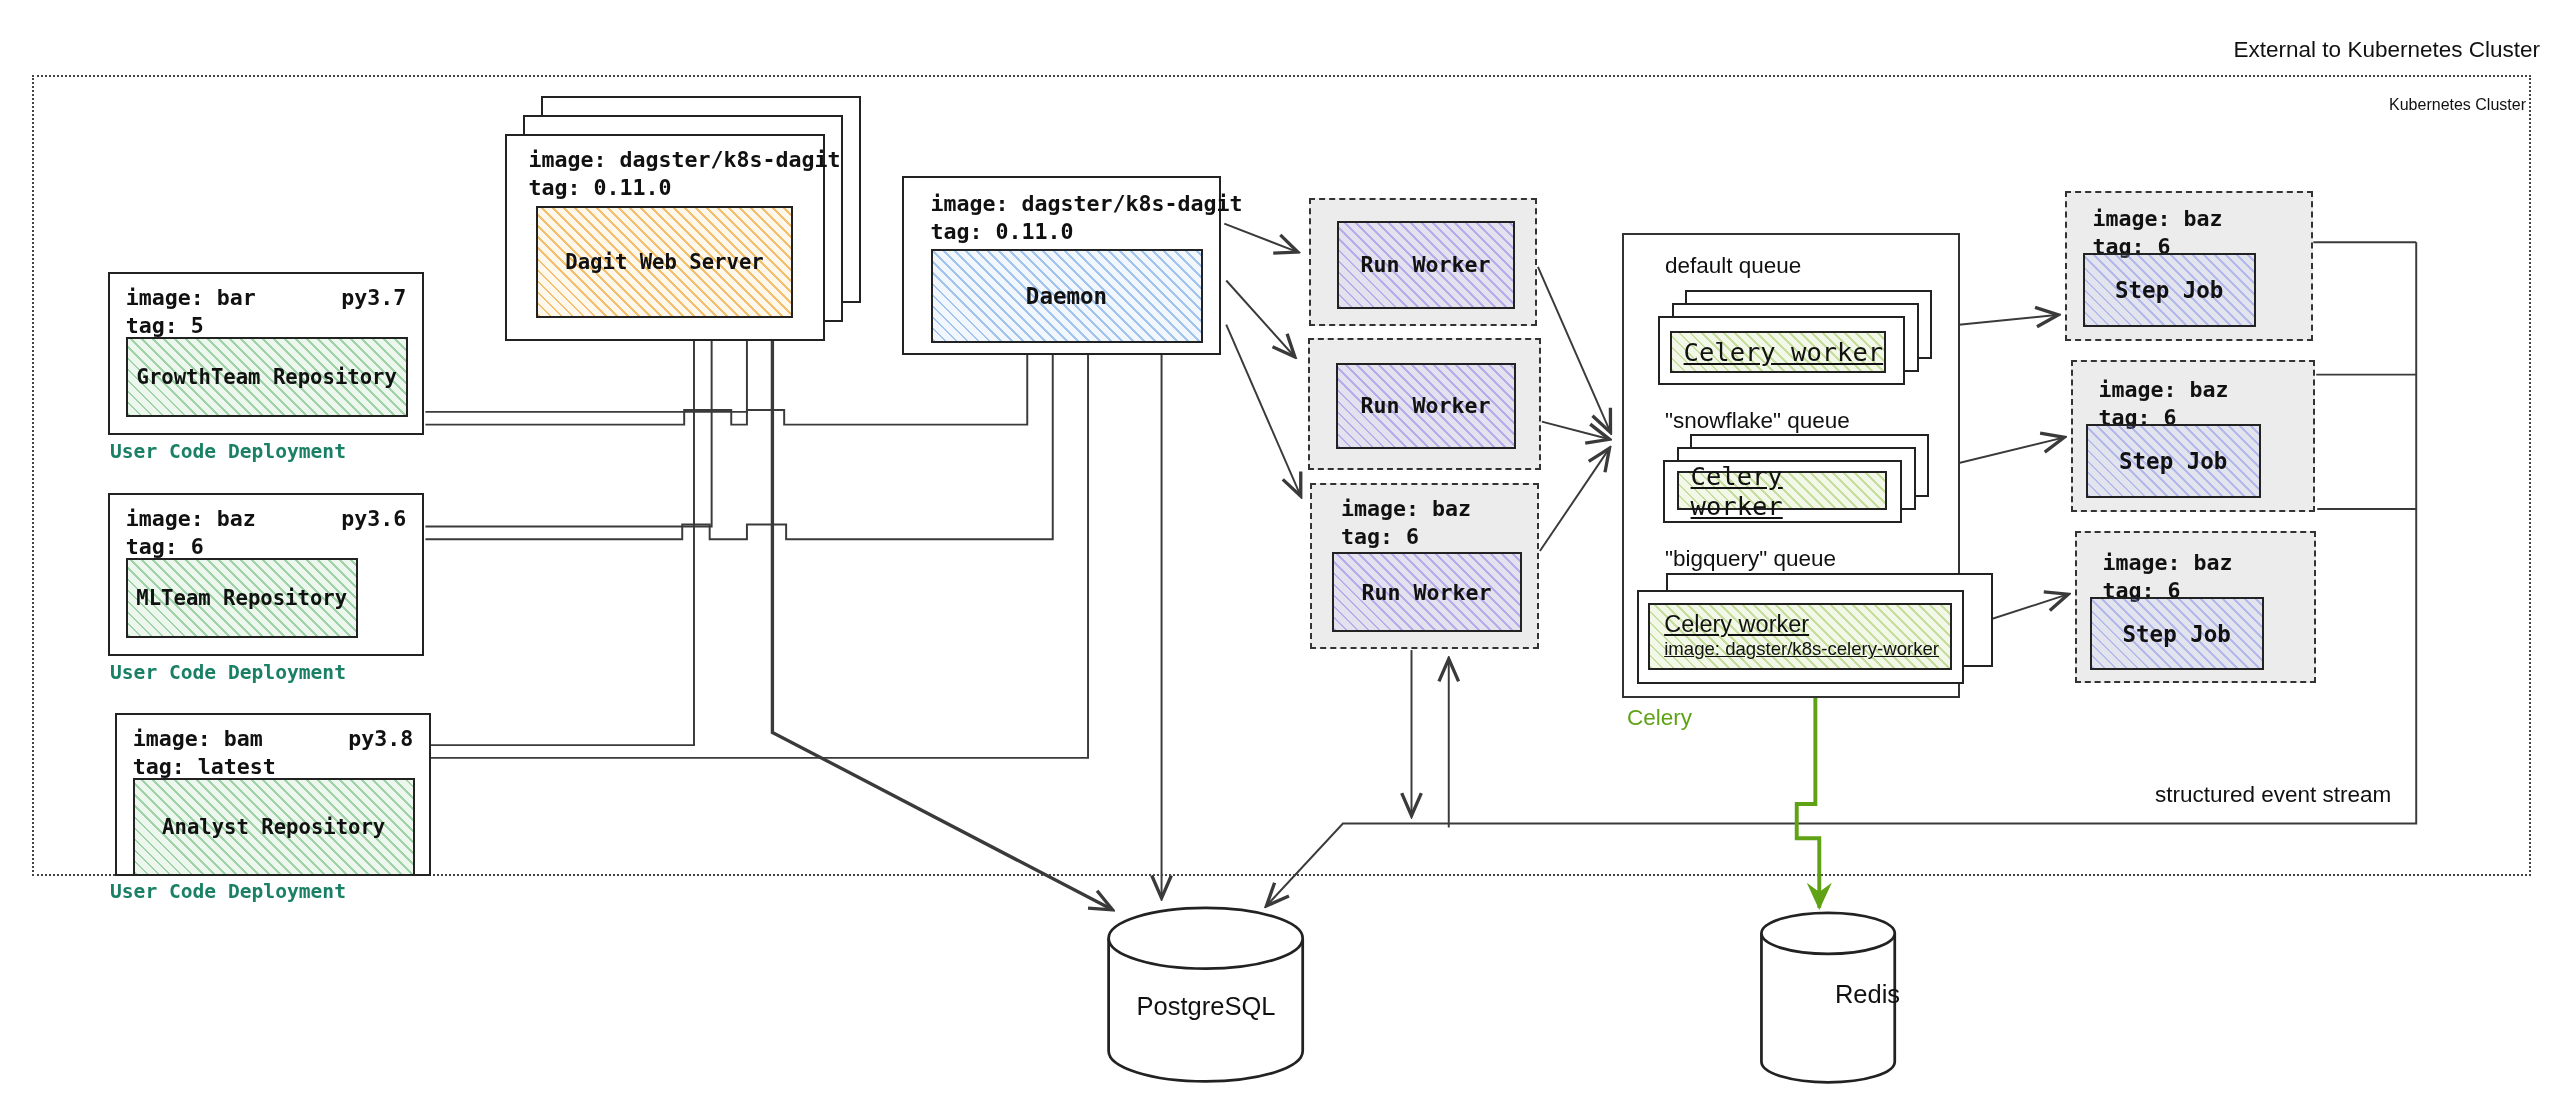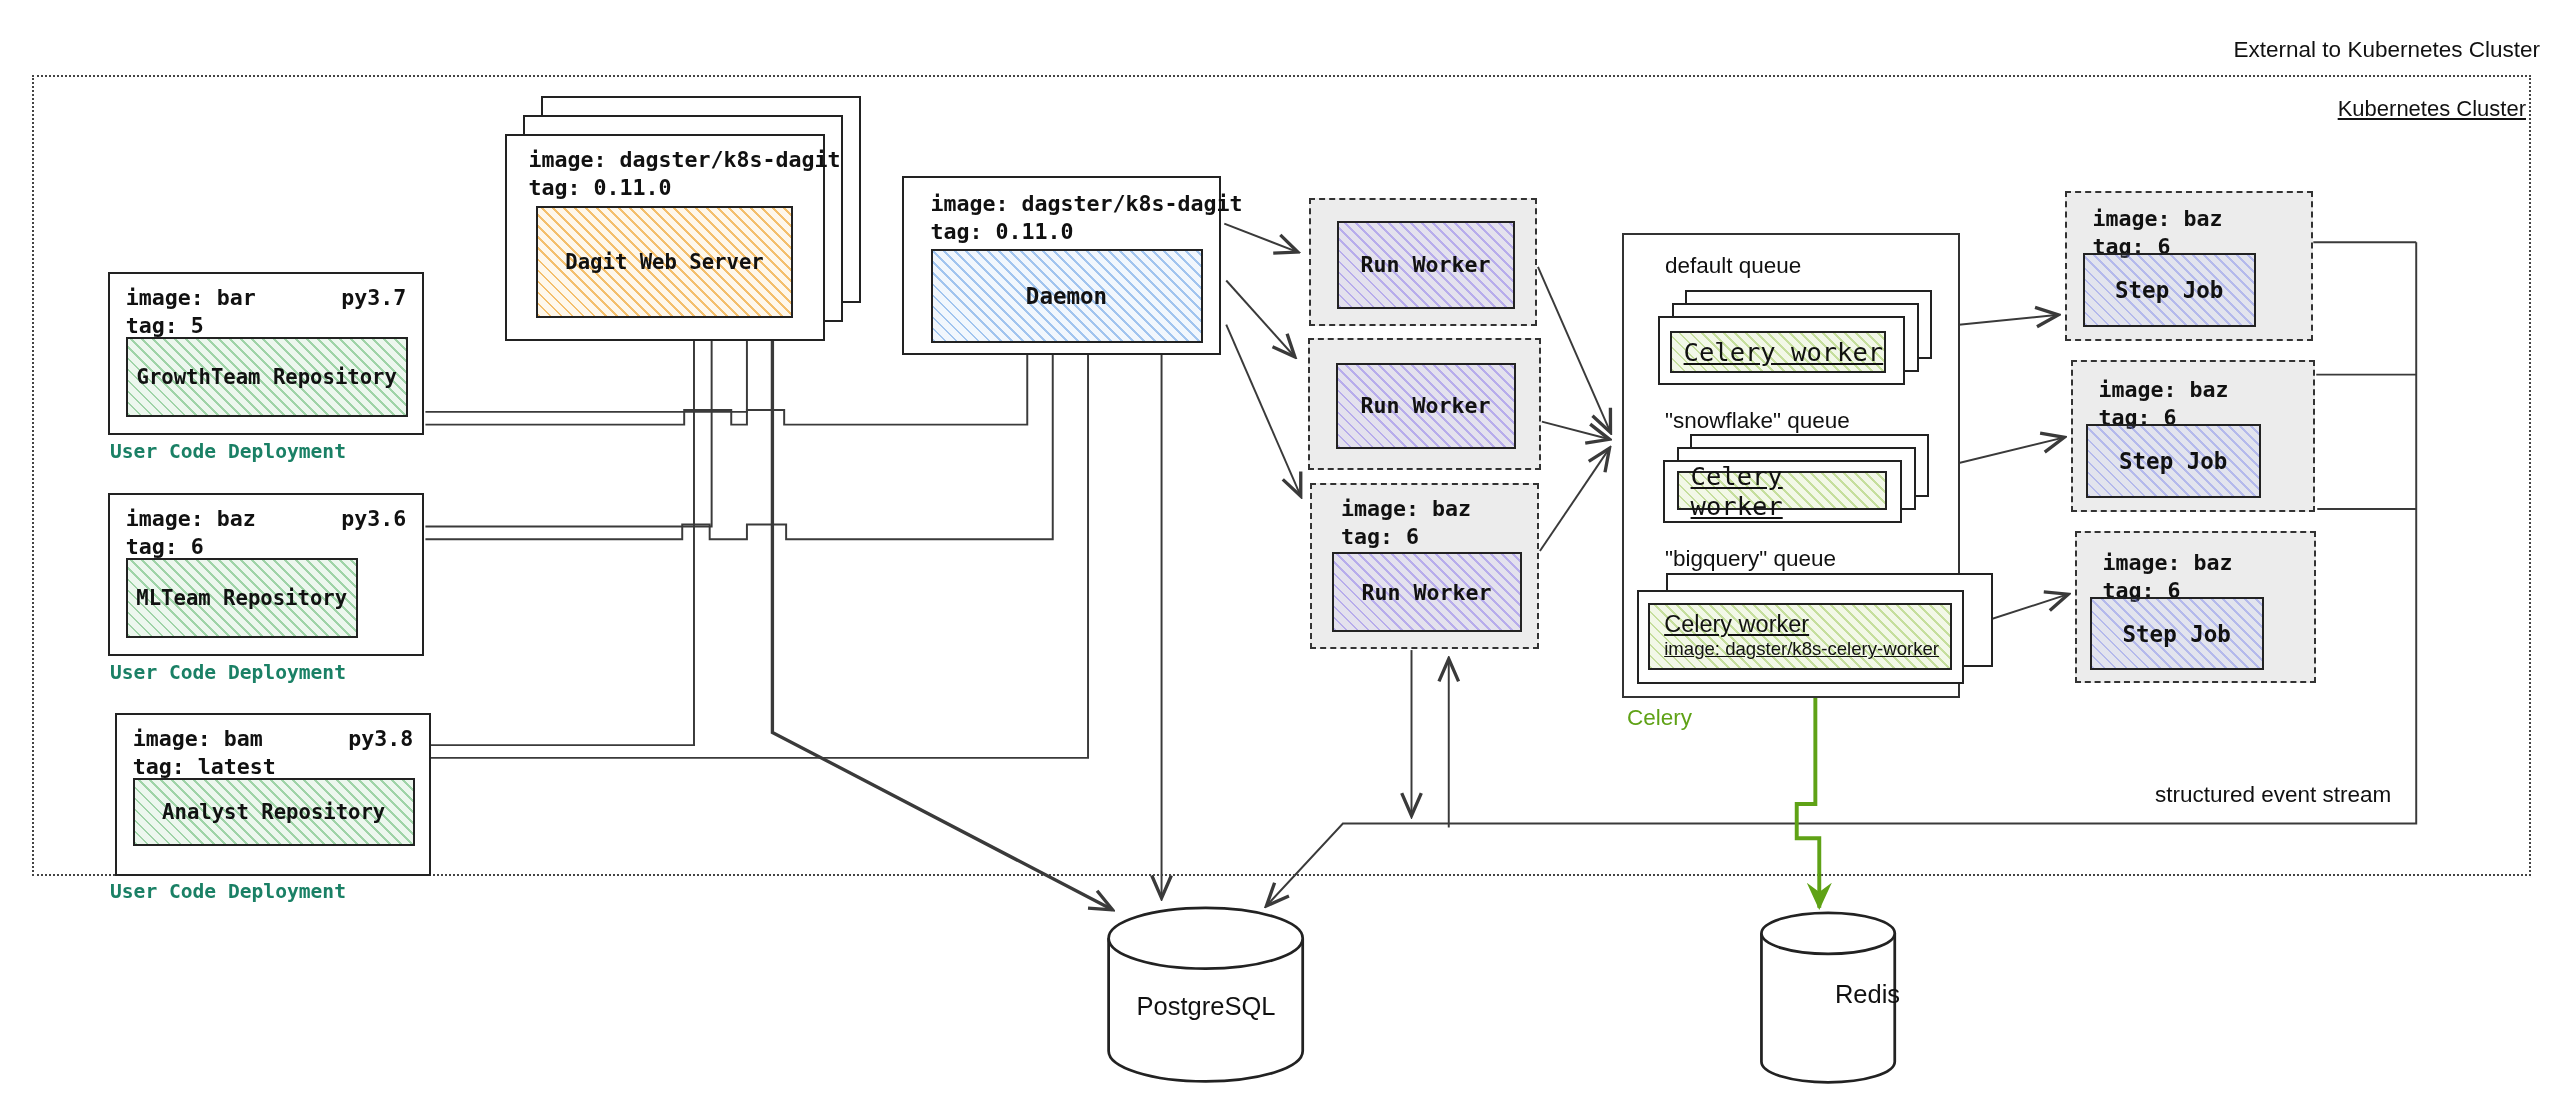--- a/index.html
+++ b/index.html
@@ -83,21 +83,21 @@
       <ellipse cx="1230" cy="957" rx="99" ry="31"></ellipse>
     </g>
     <g fill="#ffffff" stroke="#222" stroke-width="2.8">
       <path d="M1797,952 V1083 A68,21 0 0 0 1933,1083 V952"></path>
       <ellipse cx="1865" cy="952" rx="68" ry="21"></ellipse>
     </g>
   </svg>
 
   <div class="abs" style="left:32px;top:75px;width:2495px;height:797px;border:2.9px dotted #444;z-index:0;"></div>
   <div class="abs sans" style="top:37px;right:69px;font-size:22.5px;z-index:2;">External to Kubernetes Cluster</div>
-  <div class="abs sans" style="top:96px;right:83px;font-size:22px;z-index:2;text-decoration:underline;">Kubernetes Cluster</div>
+  <div class="abs sans" style="top:96px;right:83px;font-size:16px;z-index:2;">Kubernetes Cluster</div>
 
   <div class="node box-white" style="left:108px;top:272px;width:316px;height:163px;">
     <div class="uc-head">
       <span class="code">image: bar</span>
       <span class="code">py3.7</span>
     </div>
     <div class="code" style="padding:0 0 0 15.7px;">tag: 5</div>
     <div class="hatch hatch-green" style="left:15.7px;top:63px;width:282px;height:80px;font-size:20.6px;">
       <span>GrowthTeam Repository</span>
     </div>
@@ -115,21 +115,21 @@
     </div>
   </div>
   <div class="caption-teal" style="left:110px;top:661px;">User Code Deployment</div>
 
   <div class="node box-white" style="left:115px;top:713px;width:316px;height:163px;">
     <div class="uc-head">
       <span class="code">image: bam</span>
       <span class="code">py3.8</span>
     </div>
     <div class="code" style="padding:0 0 0 15.7px;">tag: latest</div>
-    <div class="hatch hatch-green" style="left:15.7px;top:63px;width:282px;height:68px;font-size:20.6px;">
+    <div class="hatch hatch-green" style="left:15.7px;top:63px;width:282px;height:98px;font-size:20.6px;">
       <span>Analyst Repository</span>
     </div>
   </div>
   <div class="caption-teal" style="left:110px;top:880px;">User Code Deployment</div>
 
   <div class="node" style="left:505px;top:96px;width:353px;height:242px;">
     <div class="box-white abs" style="left:36px;top:0;width:316px;height:203px;"></div>
     <div class="box-white abs" style="left:17.6px;top:18.6px;width:316px;height:203px;"></div>
     <div class="box-white abs" style="left:0;top:38px;width:316px;height:203px;">
       <div class="code" style="padding:9.8px 0 0 21.6px;">image: dagster/k8s-dagit</div>

